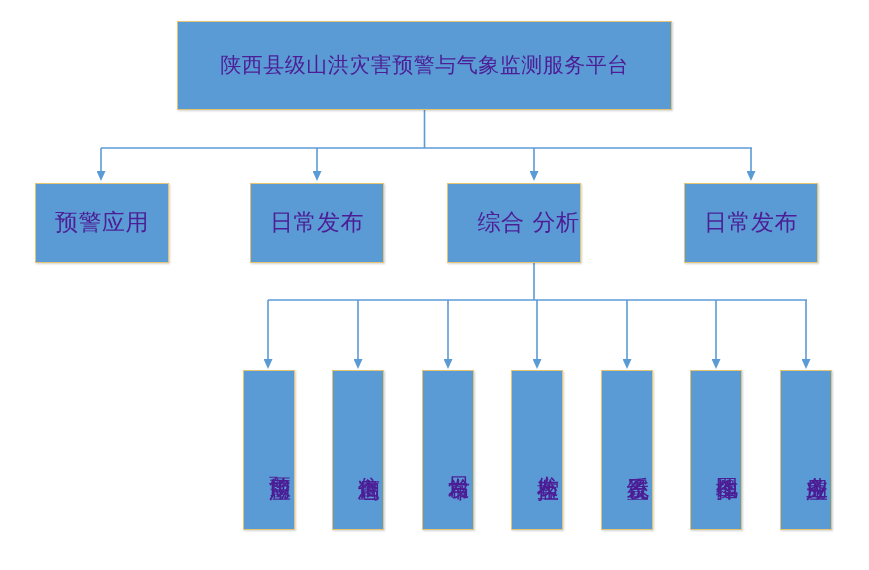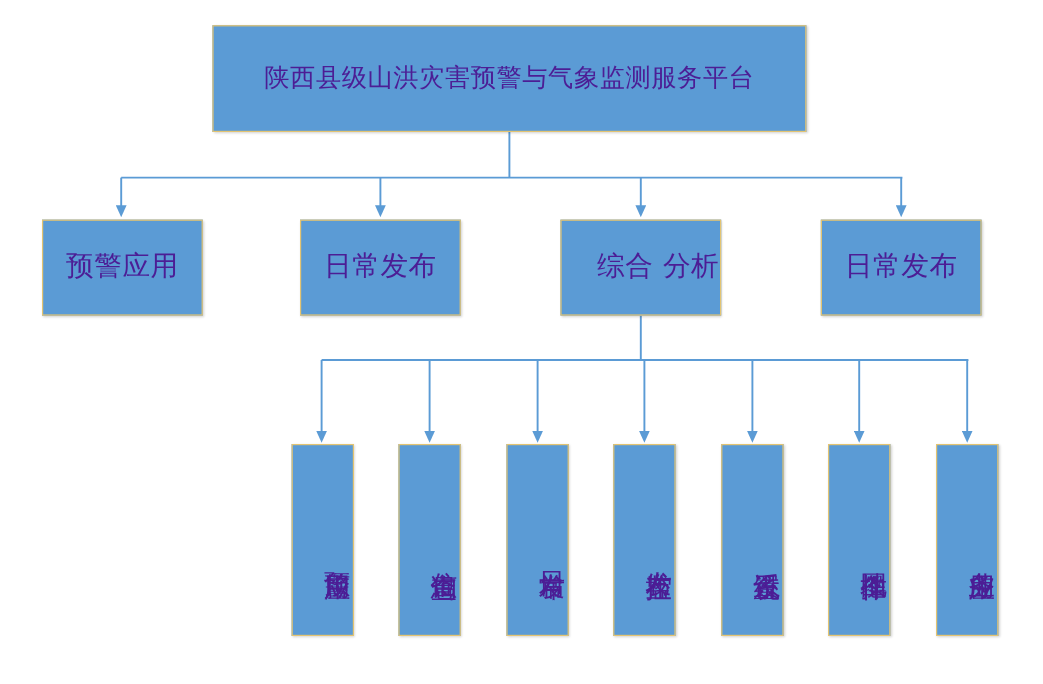--- a/index.html
+++ b/index.html
@@ -40,21 +40,21 @@
     font-size: 21px;
   }
   .node-l2 {
     top: 183px;
     width: 134px;
     height: 80px;
     font-size: 23px;
   }
   .node-l2.n0 { left: 35px; }
   .node-l2.n1 { left: 250px; }
-  .node-l2.n2 { left: 467px; padding-left: 29px; }
+  .node-l2.n2 { left: 447px; padding-left: 29px; }
   .node-l2.n3 { left: 684px; }
 
   .node-leaf {
     top: 370px;
     width: 52px;
     height: 160px;
     font-size: 22px;
     writing-mode: vertical-rl;
     text-orientation: upright;
     line-height: 1.25;

